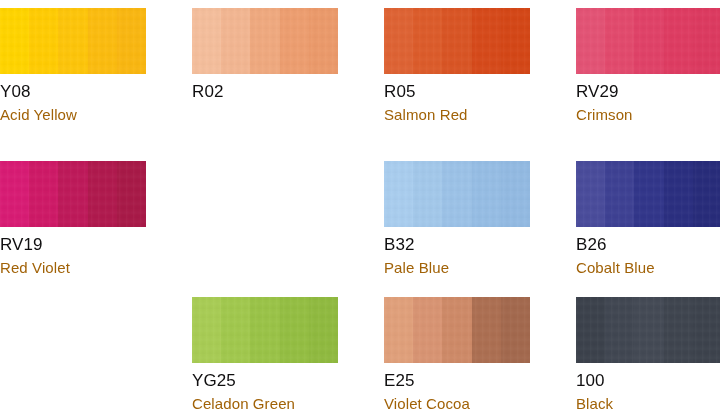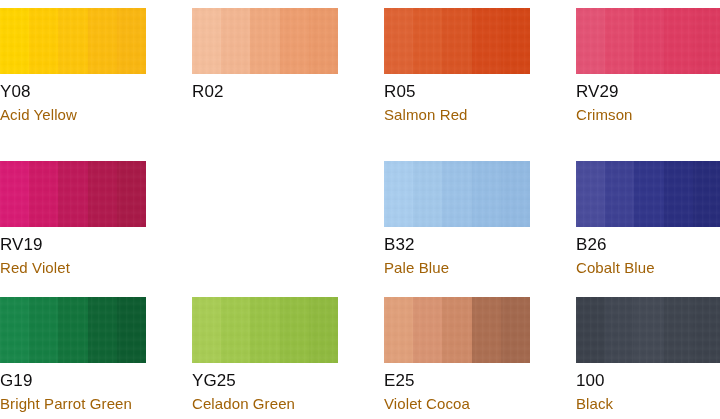--- a/index.html
+++ b/index.html
@@ -115,25 +115,20 @@
     <div class="swatch-cell col-2 row-1">
       <div class="swatch-chip" style="background: linear-gradient(90deg, rgb(169, 205, 238) 0%, rgb(169, 205, 238) 20%, rgb(163, 200, 234) 20%, rgb(163, 200, 234) 40%, rgb(156, 194, 231) 40%, rgb(156, 194, 231) 60%, rgb(150, 189, 228) 60%, rgb(150, 189, 228) 80%, rgb(147, 186, 226) 80%, rgb(147, 186, 226) 100%);"></div>
       <div class="swatch-code">B32</div>
       <div class="swatch-name">Pale Blue</div>
     </div>
     <div class="swatch-cell col-3 row-1">
       <div class="swatch-chip" style="background: linear-gradient(90deg, rgb(74, 76, 155) 0%, rgb(74, 76, 155) 20%, rgb(62, 65, 147) 20%, rgb(62, 65, 147) 40%, rgb(50, 54, 138) 40%, rgb(50, 54, 138) 60%, rgb(43, 47, 128) 60%, rgb(43, 47, 128) 80%, rgb(40, 44, 122) 80%, rgb(40, 44, 122) 100%);"></div>
       <div class="swatch-code">B26</div>
       <div class="swatch-name">Cobalt Blue</div>
     </div>
-    <div class="swatch-cell col-0 row-2">
-      <div class="swatch-chip" style="background: linear-gradient(90deg, rgb(25, 135, 74) 0%, rgb(25, 135, 74) 20%, rgb(22, 127, 68) 20%, rgb(22, 127, 68) 40%, rgb(19, 116, 60) 40%, rgb(19, 116, 60) 60%, rgb(16, 100, 52) 60%, rgb(16, 100, 52) 80%, rgb(14, 92, 48) 80%, rgb(14, 92, 48) 100%);"></div>
-      <div class="swatch-code">G19</div>
-      <div class="swatch-name">Bright Parrot Green</div>
-    </div>
     <div class="swatch-cell col-1 row-2">
       <div class="swatch-chip" style="background: linear-gradient(90deg, rgb(168, 204, 85) 0%, rgb(168, 204, 85) 20%, rgb(161, 200, 78) 20%, rgb(161, 200, 78) 40%, rgb(154, 195, 72) 40%, rgb(154, 195, 72) 60%, rgb(148, 190, 67) 60%, rgb(148, 190, 67) 80%, rgb(144, 186, 64) 80%, rgb(144, 186, 64) 100%);"></div>
       <div class="swatch-code">YG25</div>
       <div class="swatch-name">Celadon Green</div>
     </div>
     <div class="swatch-cell col-2 row-2">
       <div class="swatch-chip" style="background: linear-gradient(90deg, rgb(224, 160, 123) 0%, rgb(224, 160, 123) 20%, rgb(216, 148, 115) 20%, rgb(216, 148, 115) 40%, rgb(206, 138, 104) 40%, rgb(206, 138, 104) 60%, rgb(172, 111, 82) 60%, rgb(172, 111, 82) 80%, rgb(163, 105, 78) 80%, rgb(163, 105, 78) 100%);"></div>
       <div class="swatch-code">E25</div>
       <div class="swatch-name">Violet Cocoa</div>
     </div>

